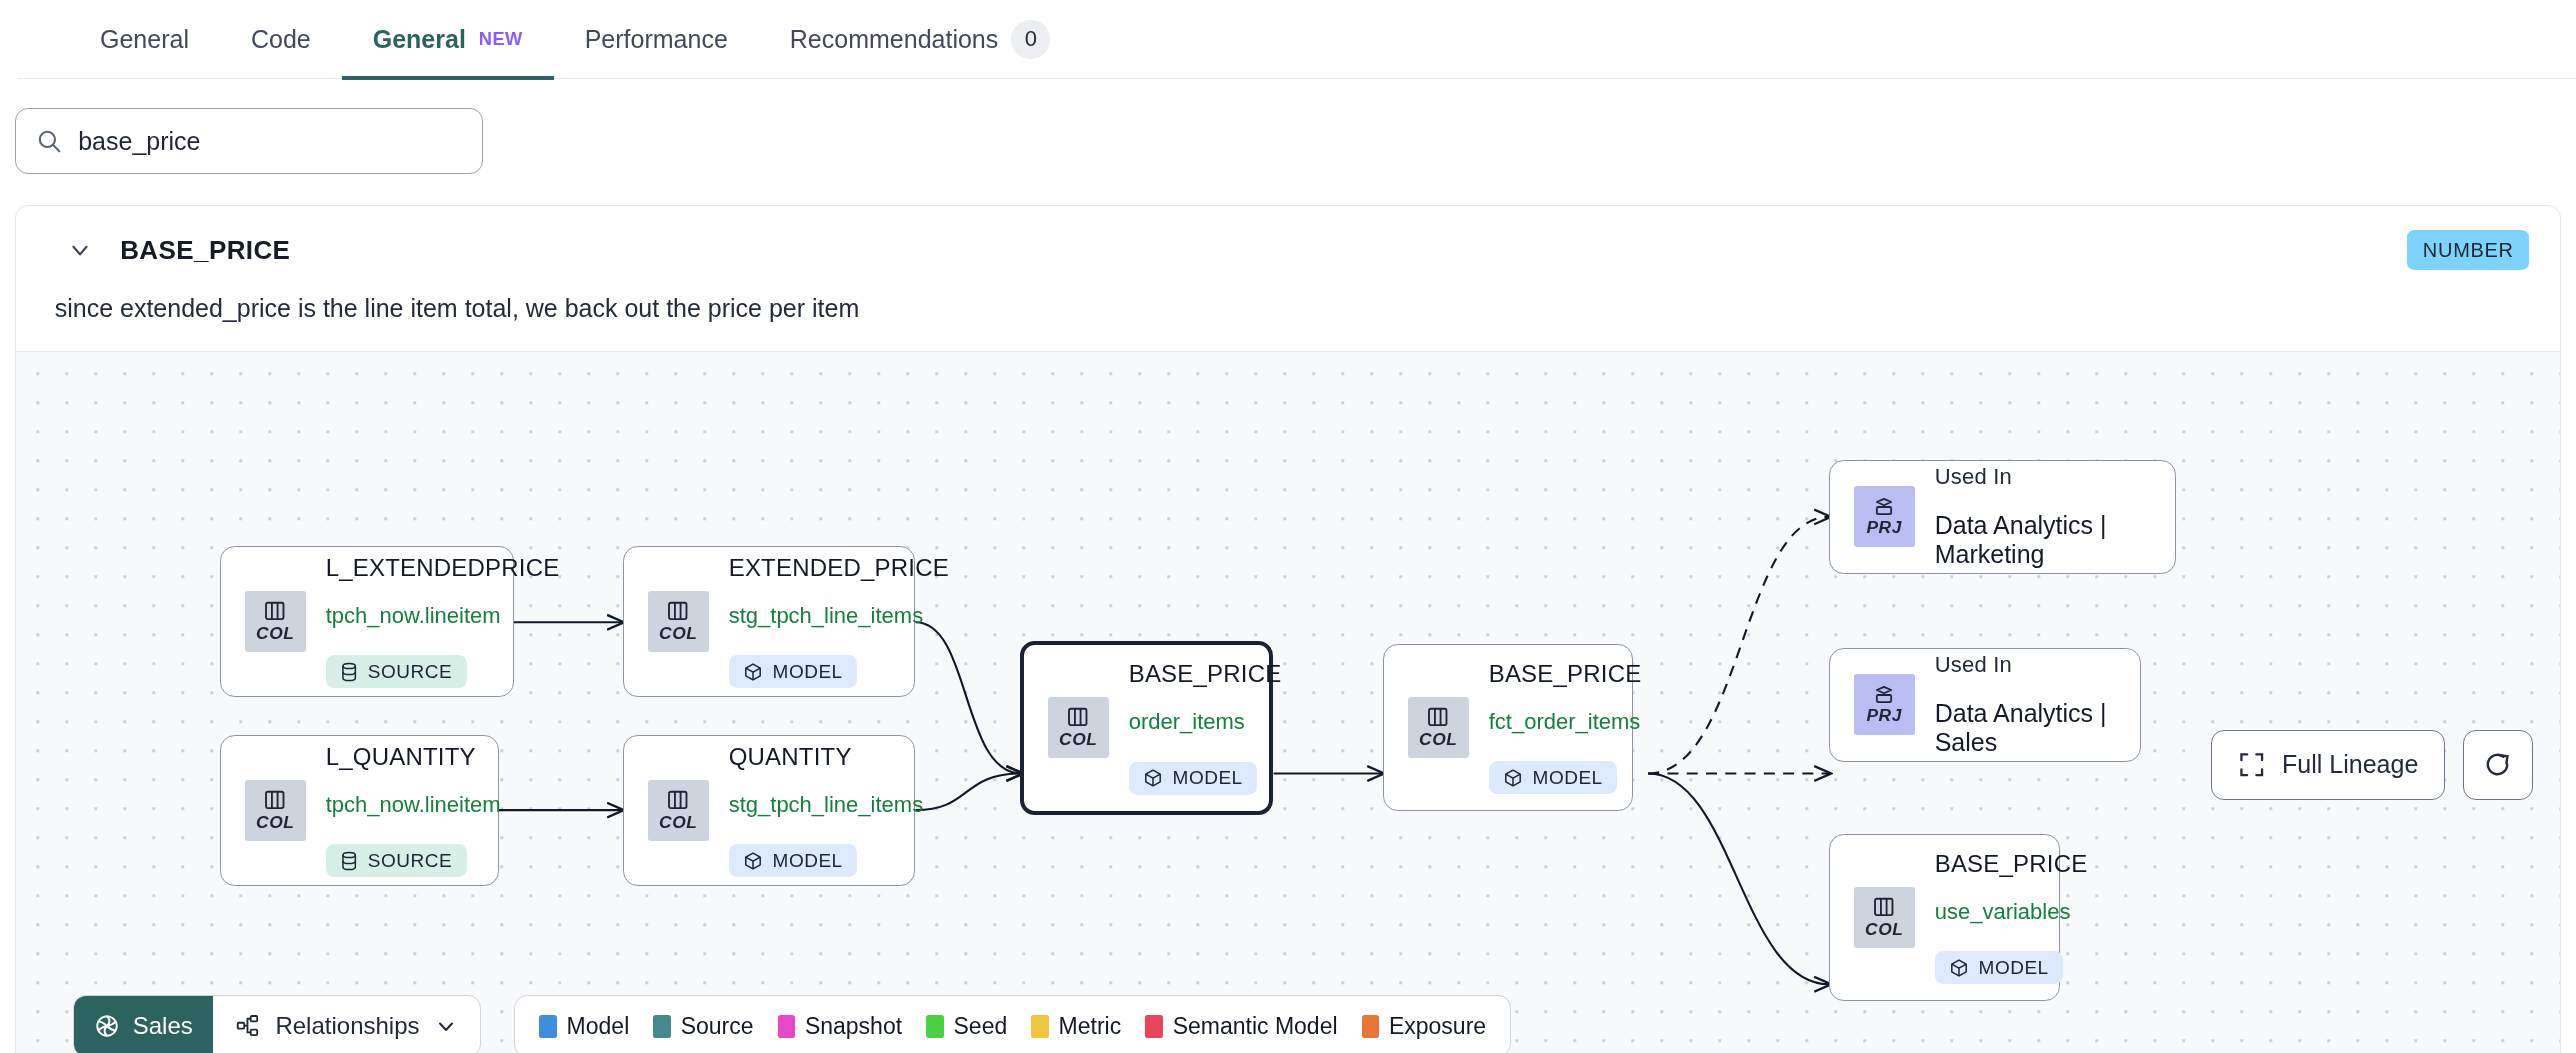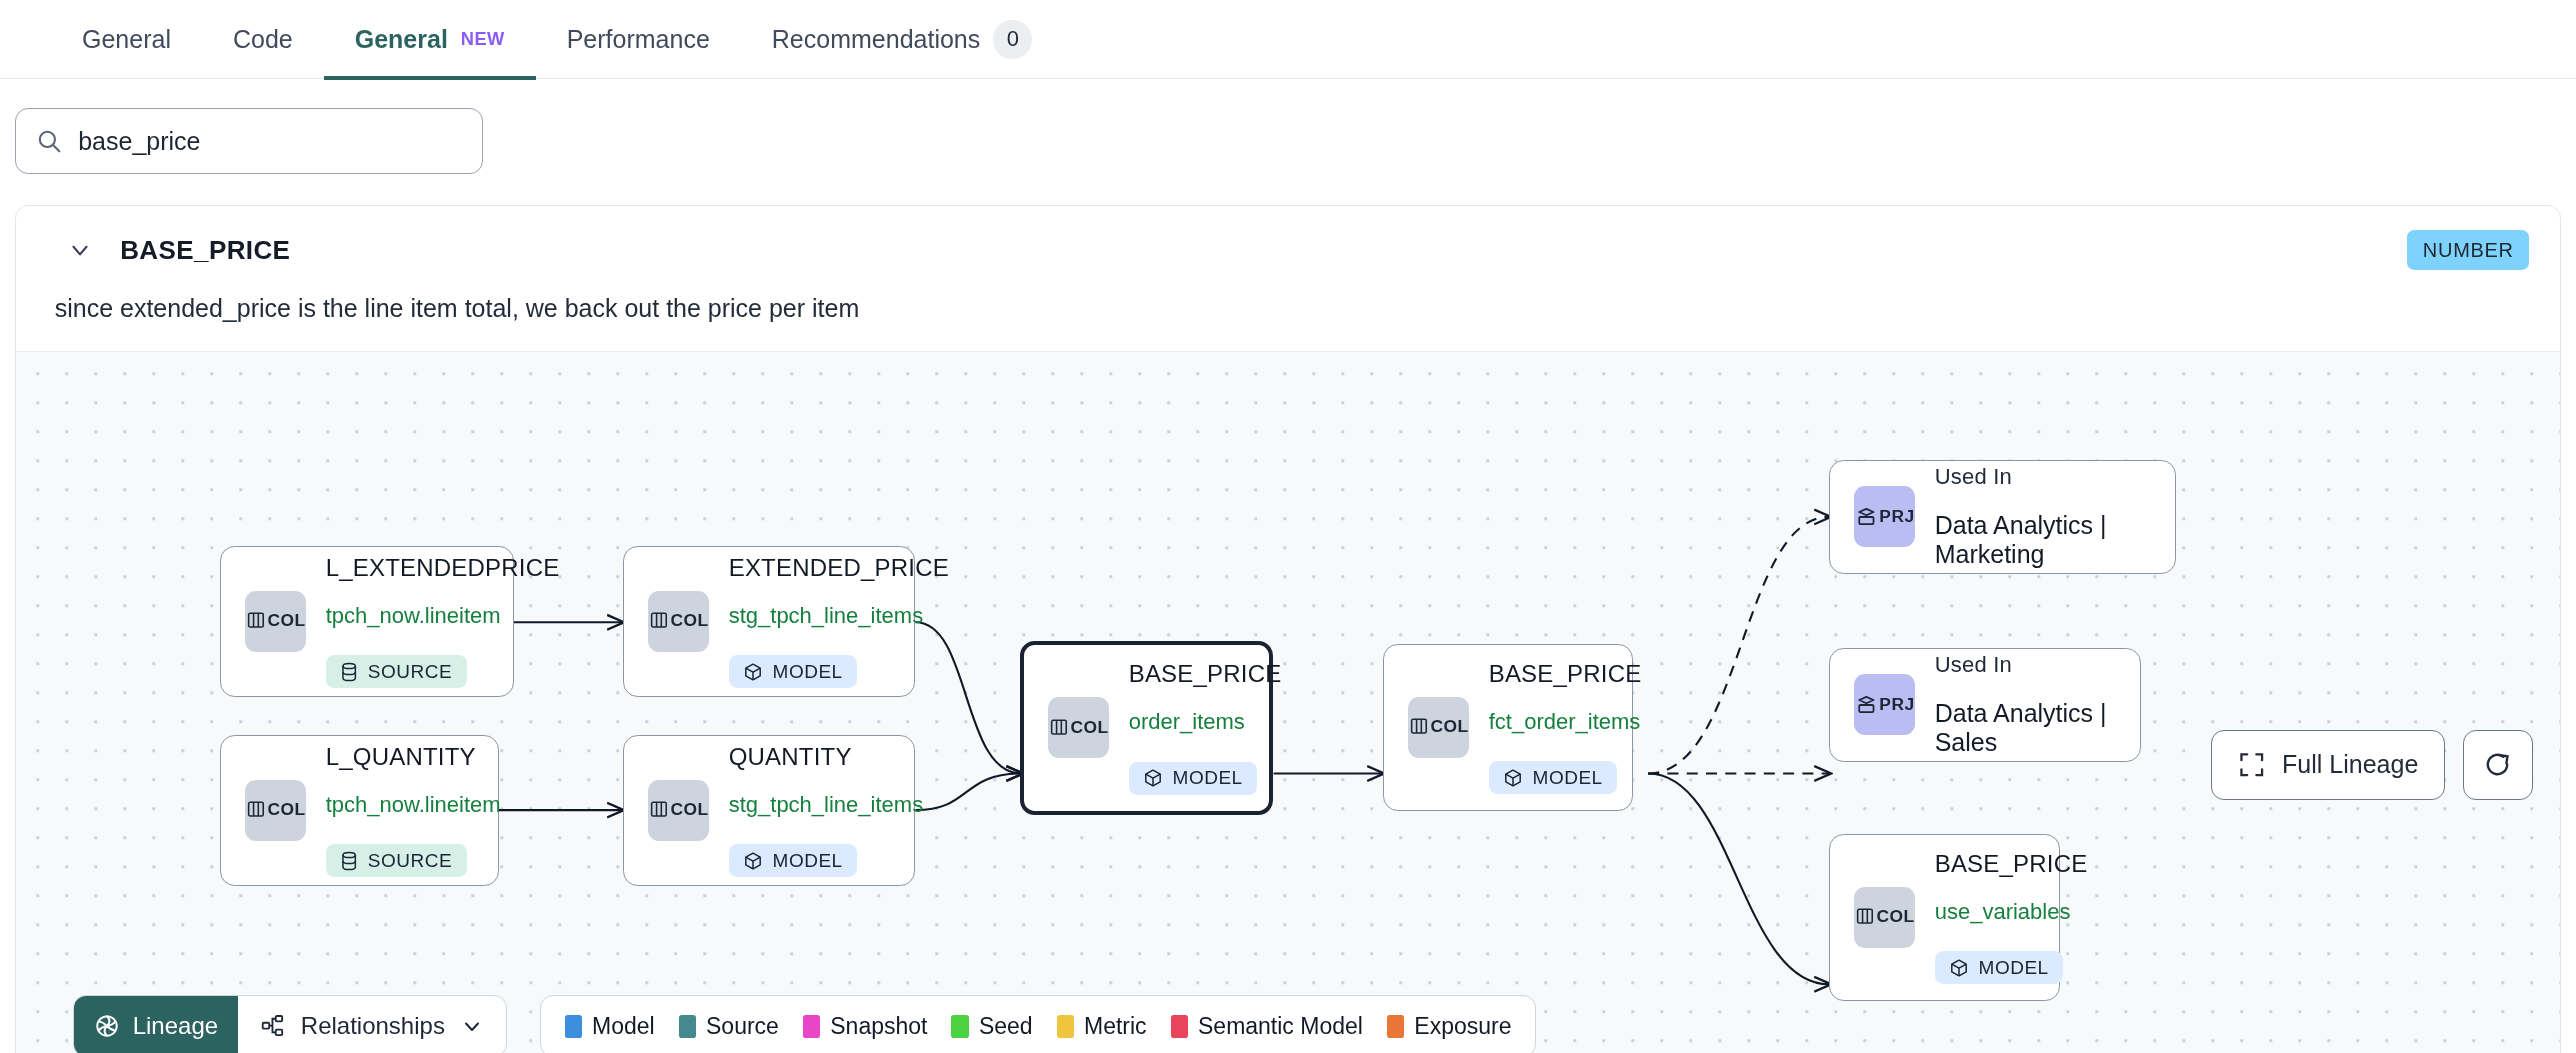--- a/index.html
+++ b/index.html
@@ -13,20 +13,21 @@
 
   
   .tabbar {
     position: relative;
     height: 79px;
     display: flex;
     align-items: center;
     padding-left: 51px;
     gap: 0px;
     border-bottom: 1.8px solid #e7eaee;
+    margin-left: 18px;
   }
   .tab {
     position: relative;
     height: 79px;
     display: flex;
     align-items: center;
     gap: 13px;
     padding: 0 31px;
     font-size: 25px;
     color: #404a5c;
@@ -110,24 +111,25 @@
     background: #fff;
     border: 1.8px solid #8c95a4;
     border-radius: 14.7px;
     display:flex; align-items:center;
     padding: 0 24px;
     gap: 20px;
   }
   .node.selected { border: 4.6px solid #1b2231; }
   .badge-sq {
     width: 61px; height: 61px; flex:none;
-    border-radius: 11px;
+    border-radius: 3px;
     background: #ced4dd;
-    display:flex; flex-direction:row; align-items:center; justify-content:center;
+    display:flex; flex-direction:column; align-items:center; justify-content:center;
     gap: 0.9px;
+    font-style: italic;
   }
   .badge-sq.prj { background:#b9bdf2; }
   .badge-sq .bl { font-size: 17.4px; font-weight: bold; letter-spacing:0.5px; color:#1e2536; line-height:1; }
   .node-body { display:flex; flex-direction:column; gap: 21px; }
   .node-title { font-size: 24px; color:#131a26; letter-spacing:0.2px; }
   .node-sub { font-size: 22px; color:#15803d; }
   .kind-pill {
     margin-top: 5.5px;
     align-self:flex-start;
     display:inline-flex; align-items:center; gap: 9.2px;
@@ -473,21 +475,21 @@
 
     <div class="botbar">
       <div class="lens-group">
         <div class="lens-btn">
           <span class="ico">
             <svg width="26" height="26" viewBox="0 0 24 24" fill="none" stroke="#ffffff" stroke-width="1.8">
               <circle cx="12" cy="12" r="9"></circle>
               <path d="M12 3c3 3 3 6 0 9M12 21c-3-3-3-6 0-9M3.6 7.5c4 .6 6.4 2.4 8.4 4.5M20.4 16.5c-4-.6-6.4-2.4-8.4-4.5M3.6 16.5c2-2.1 4.4-3.9 8.4-4.5M20.4 7.5c-2 2.1-4.4 3.9-8.4 4.5"></path>
             </svg>
           </span>
-          <span>Lineage</span>
+          <span>Sales</span>
         </div>
         <div class="rel-btn">
           <span class="ico">
             <svg width="26" height="26" viewBox="0 0 24 24" fill="none" stroke="#1f2736" stroke-width="1.7">
               <rect x="2.5" y="9" width="6" height="5.4" rx="1"></rect>
               <rect x="14.5" y="2.8" width="6" height="5" rx="1"></rect>
               <rect x="14.5" y="15.4" width="6" height="5" rx="1"></rect>
               <path d="M8.5 11.7h3v-6.4h3M11.5 11.7v6.2h3"></path>
             </svg>
           </span>

